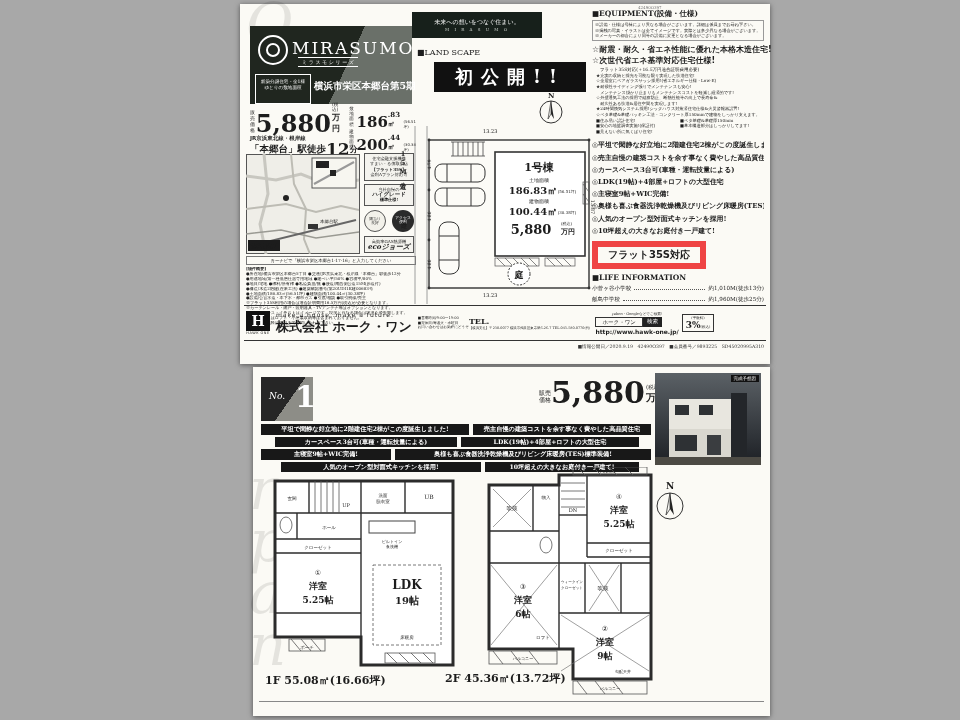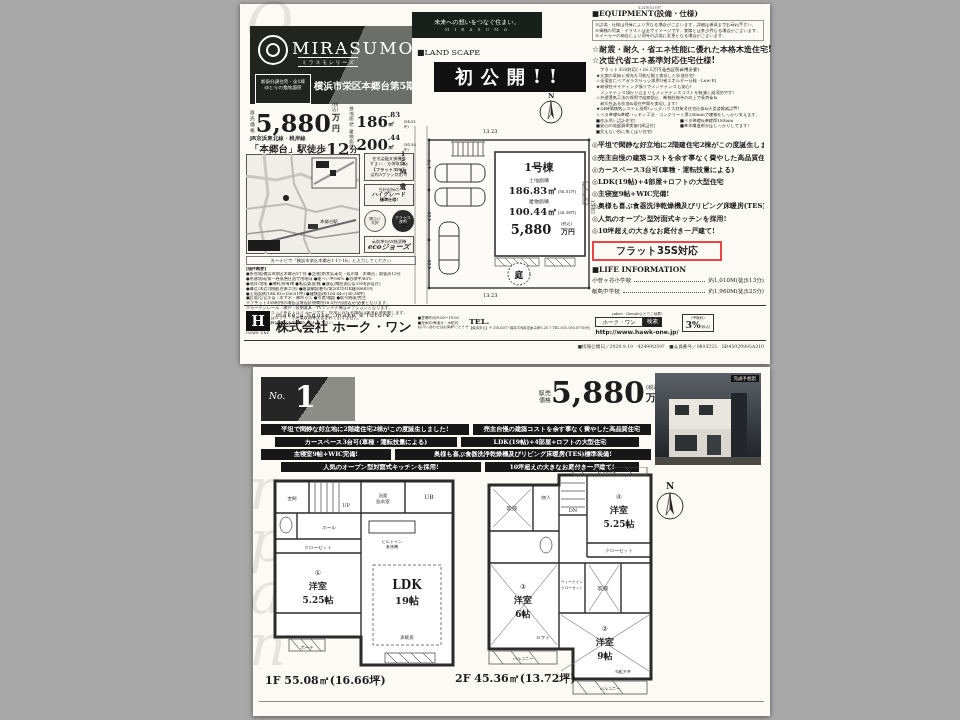--- a/index.html
+++ b/index.html
@@ -270,21 +270,21 @@
       <div style="margin-top:5px">
         <div class="feat">◎平坦で閑静な好立地に2階建住宅2棟がこの度誕生しました!</div>
         <div class="feat">◎売主自慢の建築コストを余す事なく費やした高品質住宅</div>
         <div class="feat">◎カースペース3台可(車種・運転技量による)</div>
         <div class="feat">◎LDK(19帖)+4部屋+ロフトの大型住宅</div>
         <div class="feat">◎主寝室9帖+WIC完備!</div>
         <div class="feat">◎奥様も喜ぶ食器洗浄乾燥機及びリビング床暖房(TES)標準装備!</div>
         <div class="feat">◎人気のオープン型対面式キッチンを採用!</div>
         <div class="feat">◎10坪超えの大きなお庭付き一戸建て!</div>
       </div>
-      <div class="san" style="display:inline-block;border:2px solid #ef4444;font-size:10px;font-weight:700;padding:1px 22px;margin-top:4px">フラット35S対応</div>
+      <div class="san" style="display:inline-block;border:6px solid #ef4444;font-size:10px;font-weight:700;padding:1px 10px;margin-top:4px">フラット35S対応</div>
       <div class="ser" style="font-size:7.5px;font-weight:700;margin-top:4px">■LIFE INFORMATION</div>
       <div class="liferow">
         <span>小菅ヶ谷小学校</span>
         <span class="leader"></span>
         <span>約1,010M(徒歩13分)</span>
       </div>
       <div class="liferow">
         <span>飯島中学校</span>
         <span class="leader"></span>
         <span>約1,960M(徒歩25分)</span>
@@ -326,21 +326,21 @@
           <span style="font-size:3.5px">(税込)</span>
         </div>
       </div>
     </div>
     <div class="t" style="right:6px;top:340px;font-size:4.6px;color:#333">■情報公開日／2020.9.19　42490O397　■会員番号／9893225　SD45020995A310</div>
   </div>
 
   <div class="paper" style="left:253px;top:367px;width:517px;height:349px">
     <div class="wm ser" style="position:absolute;left:-4px;top:96px;width:56px;font-size:58px;line-height:52px;word-break:break-all">r plan</div>
 
-    <div class="no1" style="position:absolute;left:8px;top:10px;width:94px;height:44px">
+    <div class="no1" style="position:absolute;left:8px;top:10px;width:52px;height:44px">
       <span class="t ser" style="left:8px;top:14px;font-size:9px;font-style:italic;color:#fff">No.</span>
       <span class="t ser" style="left:34px;top:2px;font-size:30px;font-weight:700;color:#fff">1</span>
     </div>
     <div style="position:absolute;left:286px;top:12px;display:flex;align-items:flex-end">
       <div class="san" style="font-size:6px;line-height:7px;margin-bottom:4px">
         <div>販売</div>
           <div>価格</div>
       </div>
       <div class="ser" style="font-size:30px;font-weight:700;line-height:28px">5,880</div>
       <div style="margin-left:1px;margin-bottom:2px">
@@ -487,21 +487,21 @@
       <text x="91" y="122" text-anchor="middle" font-size="3.6">クローゼット</text>
       <text x="122" y="123" text-anchor="middle" font-size="5.5">吹抜</text>
       <text x="124" y="164" text-anchor="middle" font-size="7">②</text>
       <text x="124" y="178" text-anchor="middle" font-size="9" font-weight="700">洋室</text>
       <text x="124" y="192" text-anchor="middle" font-size="9" font-weight="700">9帖</text>
       <text x="142" y="206" text-anchor="middle" font-size="4">勾配天井</text>
       <text x="129" y="6" text-anchor="middle" font-size="4">バルコニー</text>
       <text x="42" y="193" text-anchor="middle" font-size="4">バルコニー</text>
       <text x="129" y="223" text-anchor="middle" font-size="4">バルコニー</text>
     </svg>
-    <div class="t ser" style="left:202px;top:304px;font-size:11px;font-weight:700">2F 45.36㎡(13.72坪)</div>
+    <div class="t ser" style="left:192px;top:304px;font-size:11px;font-weight:700">2F 45.36㎡(13.72坪)</div>
 
     <div style="position:absolute;left:402px;top:118px;width:30px;height:36px">
       <div class="t ser" style="left:11px;top:-4px;font-size:9px;font-weight:700">N</div>
       <svg width="30" height="30" viewBox="0 0 30 30" style="position:absolute;top:6px">
         <circle cx="15" cy="15" r="13" fill="none" stroke="#333" stroke-width="1"></circle>
         <polygon points="15,2 19,24 15,18" fill="#222"></polygon>
         <polygon points="15,2 11,24 15,18" fill="none" stroke="#333" stroke-width="0.8"></polygon>
       </svg>
     </div>
 

